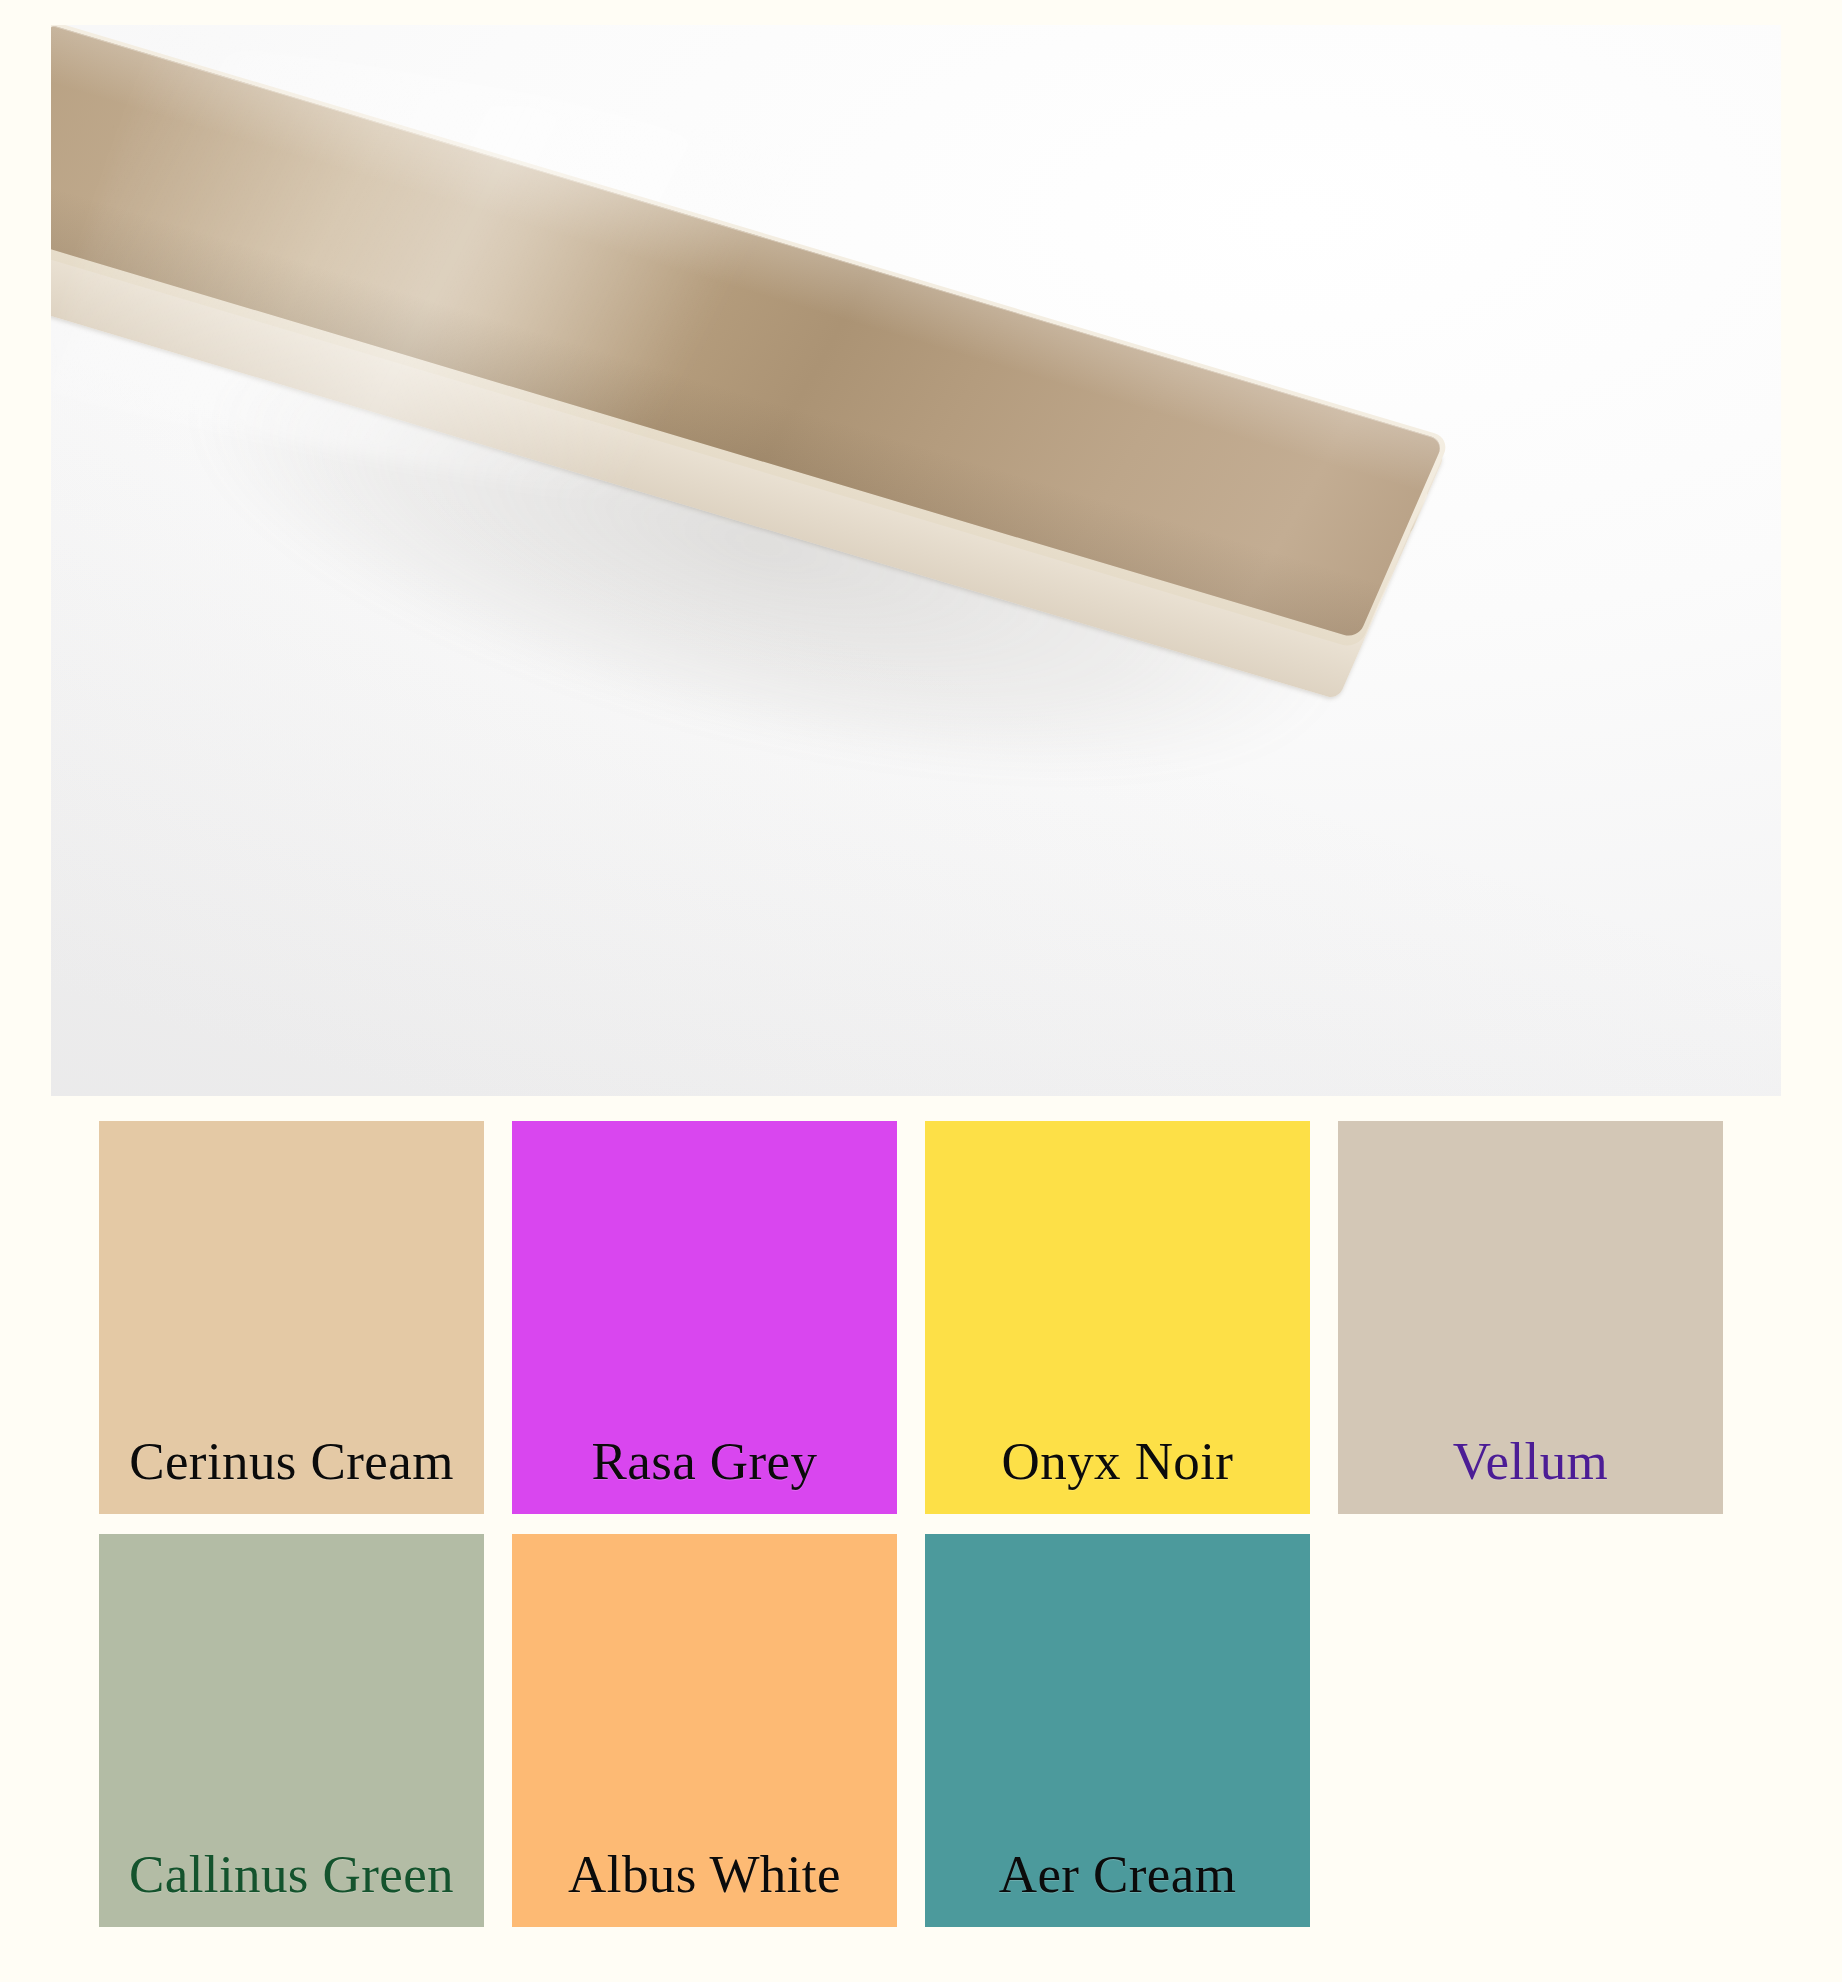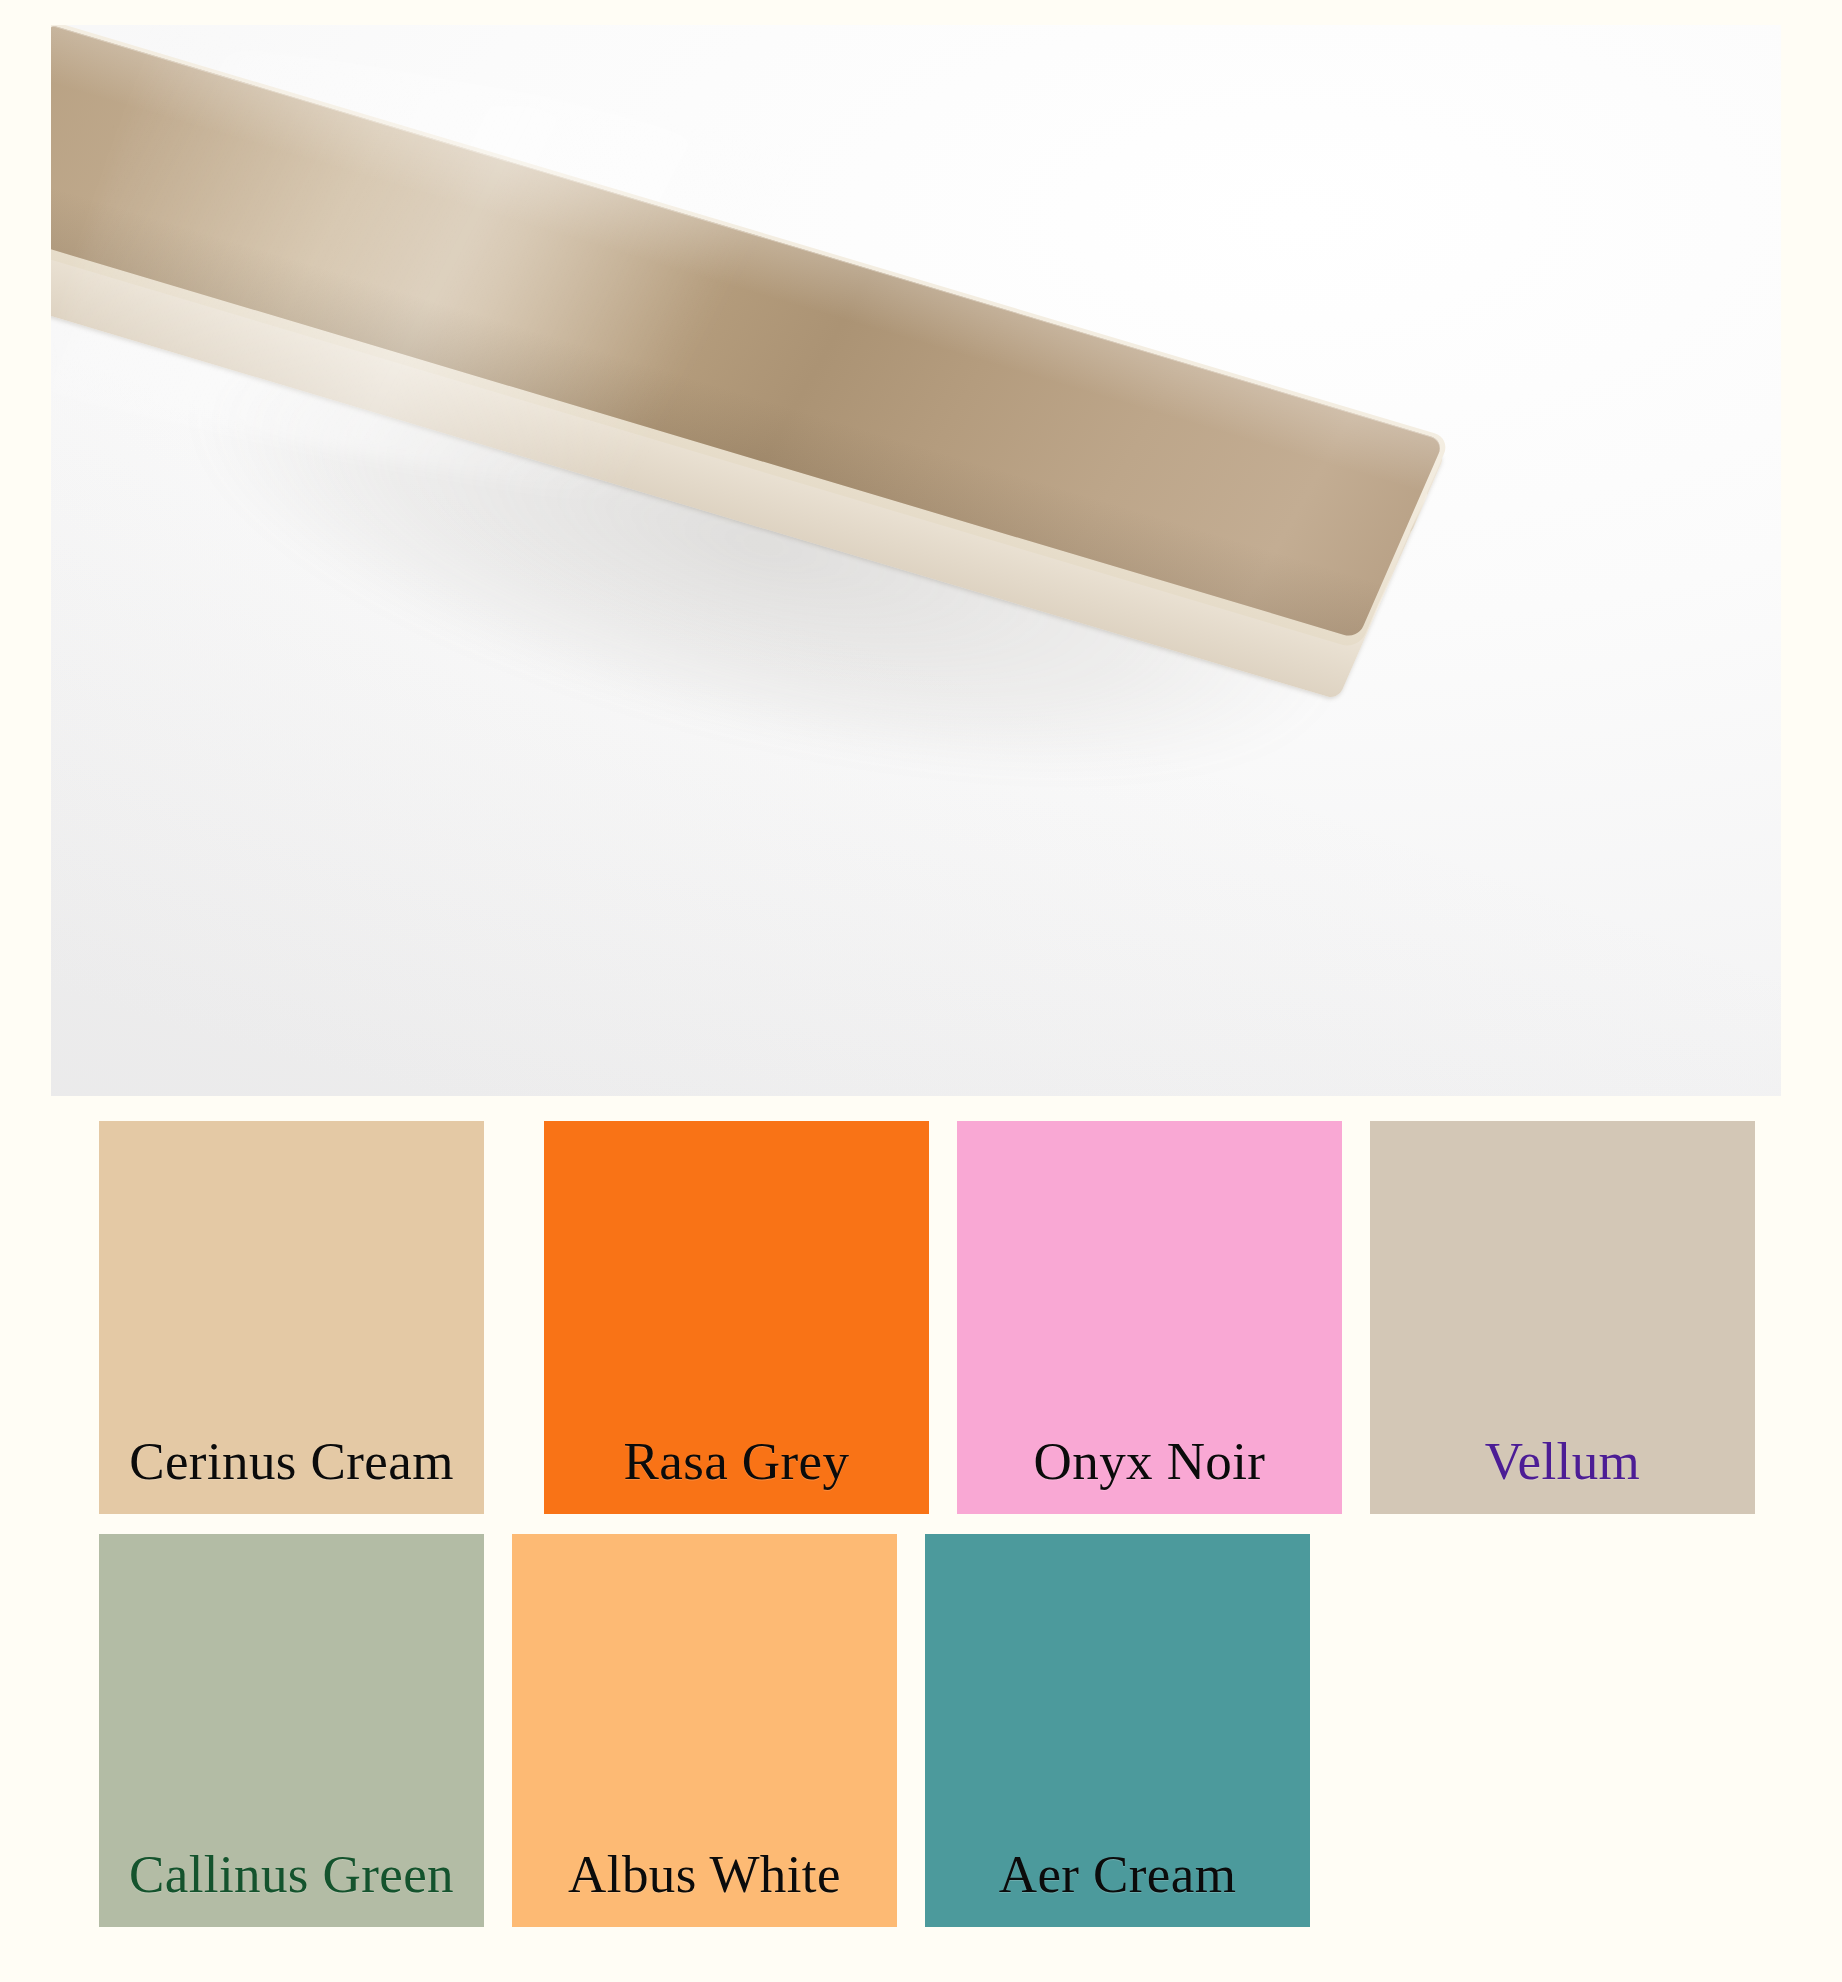--- a/index.html
+++ b/index.html
@@ -190,24 +190,24 @@
     <div class="tile-face"></div>
   </div>
 </div>
 
 <div class="swatch-grid">
 
   <div class="swatch-row">
     <div class="swatch" style="background-color: rgb(228, 201, 165);">
       <span class="swatch-name" style="color: rgb(11, 11, 11);">Cerinus Cream</span>
     </div>
-    <div class="swatch" style="background-color: #f97316; margin-left: 32px;">
+    <div class="swatch" style="background-color: #d946ef;">
       <span class="swatch-name" style="color: rgb(11, 11, 11);">Rasa Grey</span>
     </div>
-    <div class="swatch" style="background-color: #f9a8d4;">
+    <div class="swatch" style="background-color: #fde047;">
       <span class="swatch-name" style="color: rgb(11, 11, 11);">Onyx Noir</span>
     </div>
     <div class="swatch" style="background-color: rgb(211, 199, 182);">
       <span class="swatch-name" style="color: #4c1d95; text-align: right;">Vellum</span>
     </div>
   </div>
 
   <div class="swatch-row">
     <div class="swatch" style="background-color: rgb(179, 188, 165);">
       <span class="swatch-name" style="color: #14532d; margin-top: 44px;">Callinus Green</span>

